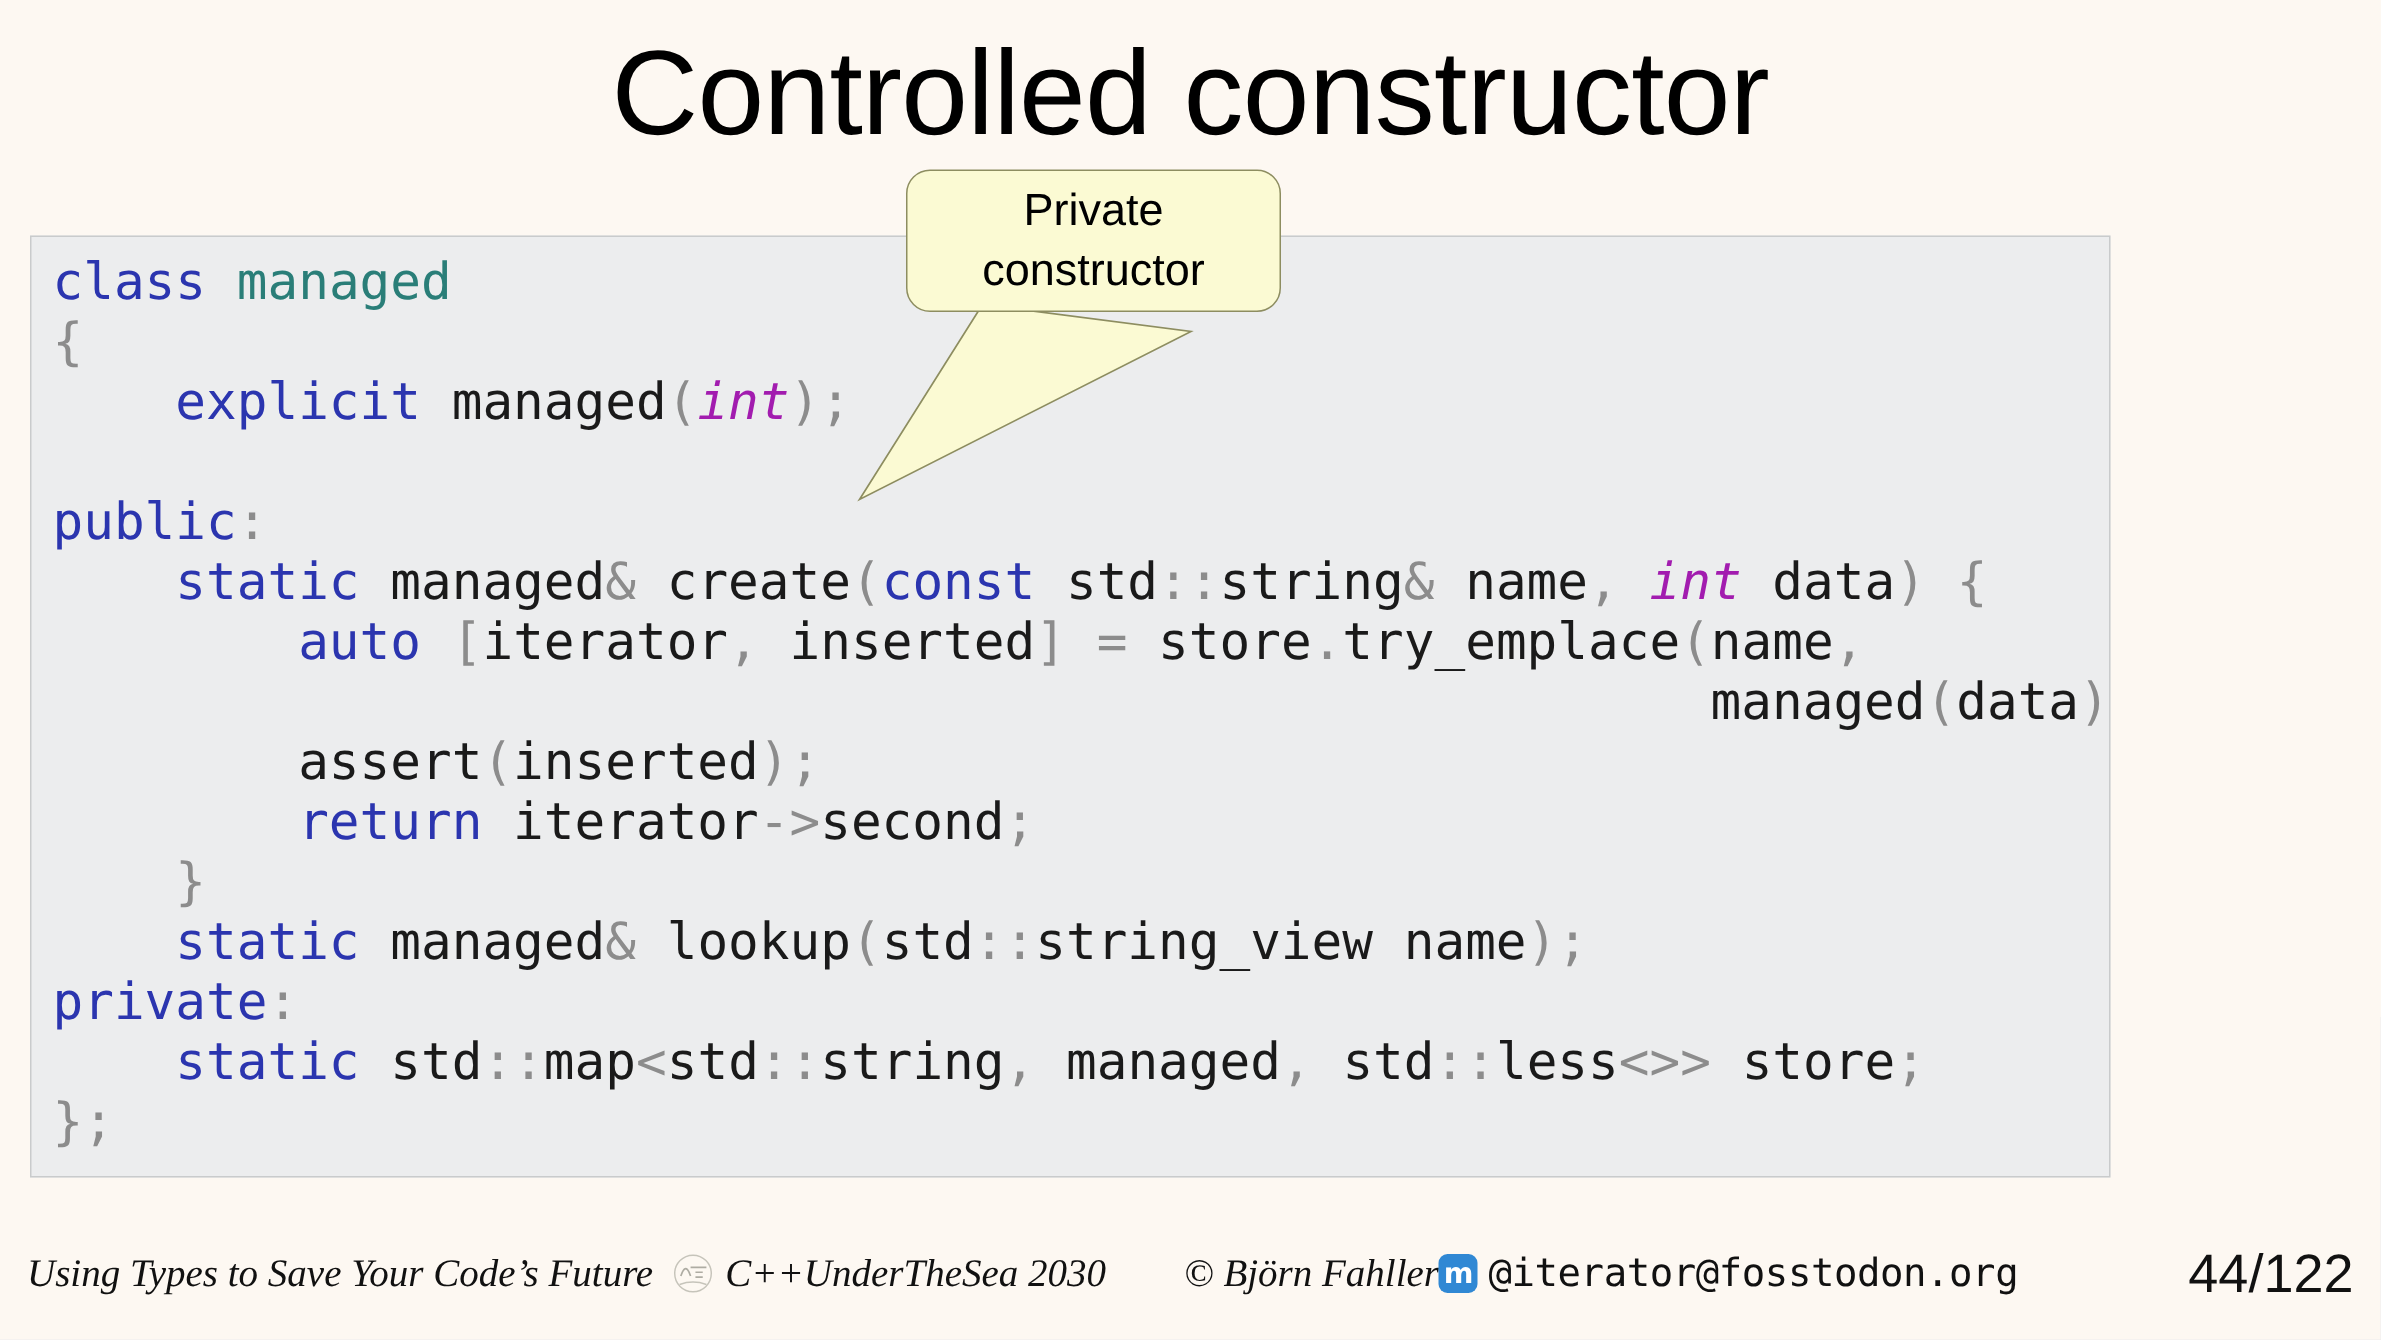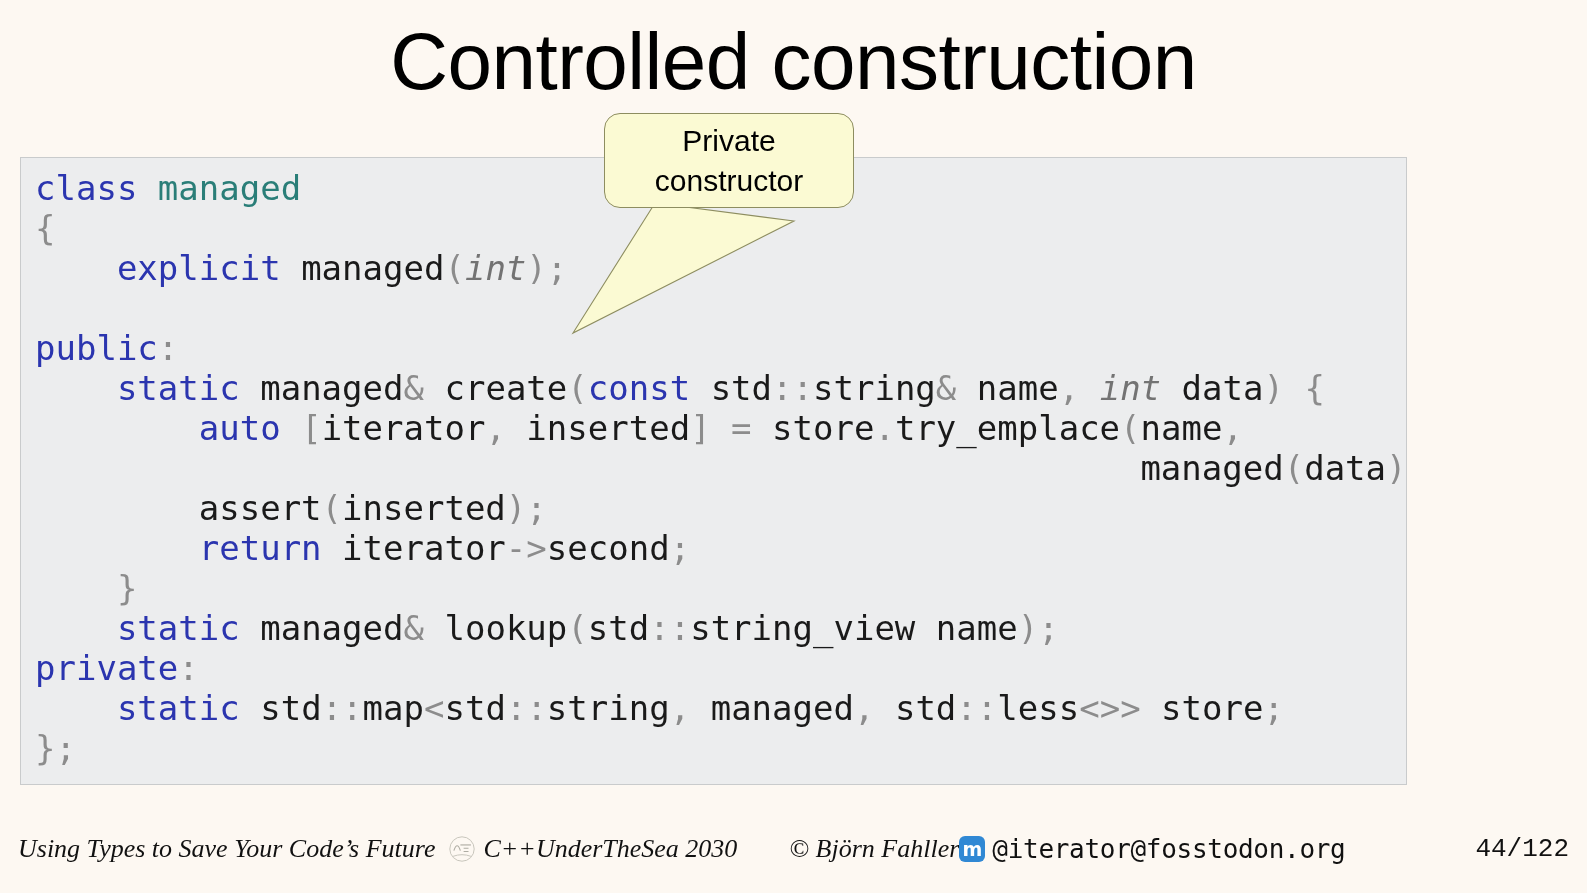--- a/index.html
+++ b/index.html
@@ -53,21 +53,21 @@
     color: #1a1a1a;
     white-space: pre;
     tab-size: 4;
   }
   .code-line {
     height: 40px;
     white-space: pre;
   }
   
   .kw   { color: #2b35af; }             
-  .kwi  { color: #737373; font-style: italic; }  
+  .kwi  { color: #a21caf; font-style: italic; }  
   .typ  { color: #2a7e78; }             
   .pun  { color: #8c8c8c; }             
   .pln  { color: #1a1a1a; }             
 
   
   .callout {
     position: absolute;
     left: 604px;
     top: 113px;
     width: 250px;
@@ -123,23 +123,23 @@
   .footer-conf { margin-right: 52px; }
   .footer-copy { }
   .footer-handle {
     font-family: "DejaVu Sans Mono", "Liberation Mono", monospace;
     font-style: normal;
     font-size: 26px;
     letter-spacing: -0.3px;
   }
   .footer-page {
     margin-left: auto;
-    font-family: Liberation Mono, monospace;
+    font-family: Liberation Sans, sans-serif;
     font-style: normal;
-    font-size: 26px;
+    font-size: 36px;
   }
 
   .conf-logo {
     display: inline-block;
     width: 26px;
     height: 26px;
     margin-right: 8px;
     vertical-align: -5px;
     opacity: 0.55;
   }
@@ -156,21 +156,21 @@
     font-style: normal;
     font-weight: bold;
     font-size: 19px;
     line-height: 26px;
     text-align: center;
   }
 </style>
 </head>
 <body>
 
-<div class="slide-title">Controlled construction</div>
+<div class="slide-title">Controlled constructor</div>
 
 <div class="code-block">
   <pre class="code-pre"><div class="code-line"><span class="kw">class</span> <span class="typ">managed</span></div><div class="code-line"><span class="pun">{</span></div><div class="code-line">    <span class="kw">explicit</span> <span class="pln">managed</span><span class="pun">(</span><span class="kwi">int</span><span class="pun">);</span></div><div class="code-line"> </div><div class="code-line"><span class="kw">public</span><span class="pun">:</span></div><div class="code-line">    <span class="kw">static</span> <span class="pln">managed</span><span class="pun">&amp;</span> <span class="pln">create</span><span class="pun">(</span><span class="kw">const</span> <span class="pln">std</span><span class="pun">::</span><span class="pln">string</span><span class="pun">&amp;</span> <span class="pln">name</span><span class="pun">,</span> <span class="kwi">int</span> <span class="pln">data</span><span class="pun">)</span> <span class="pun">{</span></div><div class="code-line">        <span class="kw">auto</span> <span class="pun">[</span><span class="pln">iterator</span><span class="pun">,</span> <span class="pln">inserted</span><span class="pun">]</span> <span class="pun">=</span> <span class="pln">store</span><span class="pun">.</span><span class="pln">try_emplace</span><span class="pun">(</span><span class="pln">name</span><span class="pun">,</span></div><div class="code-line">                                                      <span class="pln">managed</span><span class="pun">(</span><span class="pln">data</span><span class="pun">));</span></div><div class="code-line">        <span class="pln">assert</span><span class="pun">(</span><span class="pln">inserted</span><span class="pun">);</span></div><div class="code-line">        <span class="kw">return</span> <span class="pln">iterator</span><span class="pun">-&gt;</span><span class="pln">second</span><span class="pun">;</span></div><div class="code-line">    <span class="pun">}</span></div><div class="code-line">    <span class="kw">static</span> <span class="pln">managed</span><span class="pun">&amp;</span> <span class="pln">lookup</span><span class="pun">(</span><span class="pln">std</span><span class="pun">::</span><span class="pln">string_view</span> <span class="pln">name</span><span class="pun">);</span></div><div class="code-line"><span class="kw">private</span><span class="pun">:</span></div><div class="code-line">    <span class="kw">static</span> <span class="pln">std</span><span class="pun">::</span><span class="pln">map</span><span class="pun">&lt;</span><span class="pln">std</span><span class="pun">::</span><span class="pln">string</span><span class="pun">,</span> <span class="pln">managed</span><span class="pun">,</span> <span class="pln">std</span><span class="pun">::</span><span class="pln">less</span><span class="pun">&lt;&gt;&gt;</span> <span class="pln">store</span><span class="pun">;</span></div><div class="code-line"><span class="pun">};</span></div></pre>
 </div>
 
 <div class="callout">
   <svg class="callout-tail" viewBox="0 0 230 145">
     <polygon points="86,2 225,20 4,132" fill="#fbfad3" stroke="#8d8d60" stroke-width="1.1"></polygon>
     <rect x="80" y="0" width="150" height="6" fill="#fbfad3"></rect>
   </svg>

